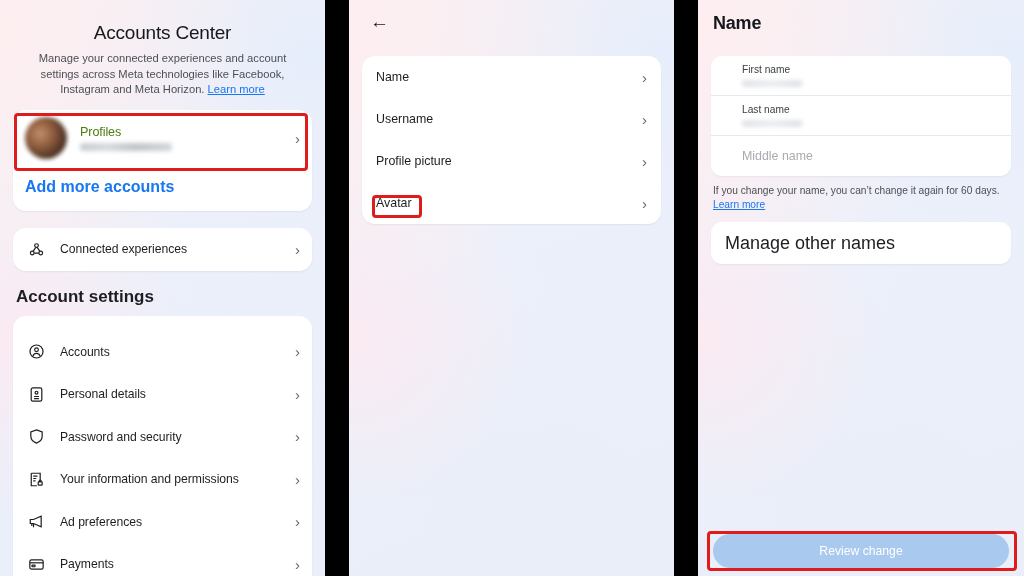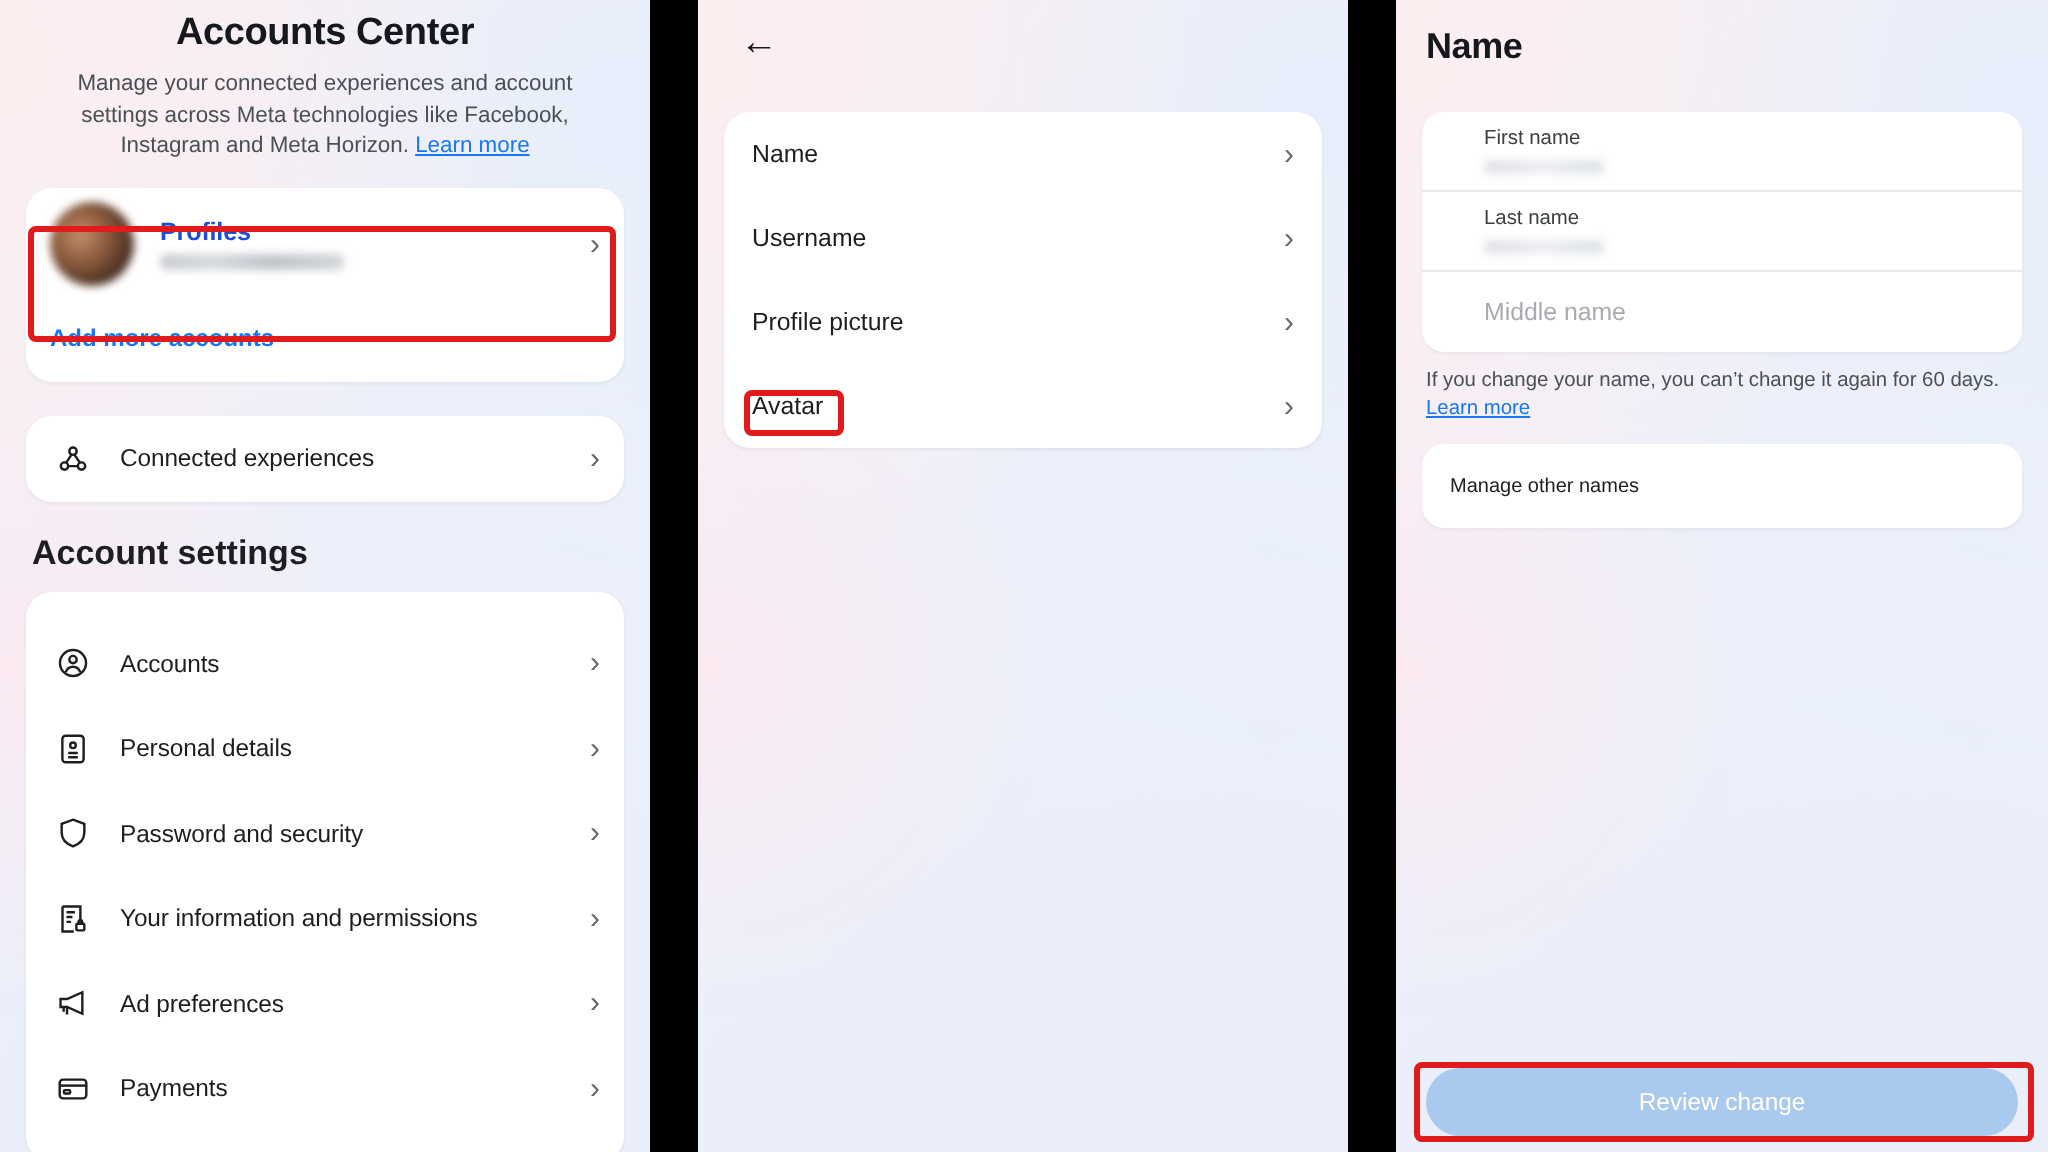--- a/index.html
+++ b/index.html
@@ -35,24 +35,24 @@
 
   .gap { width: 24px; height: 576px; background: #000; flex: 0 0 24px; }
 
   
   #panel-accounts { width: 325px; flex: 0 0 325px; }
   #panel-accounts .panel-inner { padding: 0 13px; }
 
   .ac-title {
     text-align: center;
     font-size: 19px;
-    font-weight: bold;
+    font-weight: normal;
     color: #15181c;
     letter-spacing: -0.2px;
-    padding-top: 6px;
+    padding-top: 22px;
   }
   .ac-sub {
     text-align: center;
     font-size: 11.2px;
     line-height: 15.5px;
     color: #4b4f56;
     padding: 7px 6px 0 6px;
   }
   .link { color: #1877f2; }
 
@@ -79,35 +79,35 @@
   }
   .avatar-sm {
     width: 42px; height: 42px; border-radius: 50%;
     flex: 0 0 42px;
     background:
       radial-gradient(circle at 36% 40%, #c48e6a 0%, #8a5a3c 38%, #4a3022 70%, #2b1a12 100%);
     filter: blur(2.1px);
   }
   .profile-text { flex: 1; padding-left: 13px; }
   .profile-name {
-    font-size: 12.6px; font-weight: bold; color: #1d4ed8; letter-spacing: -0.1px;
+    font-size: 12.6px; font-weight: normal; color: #4d7c0f; letter-spacing: -0.1px;
   }
   .blurred-name {
     margin-top: 4px;
     height: 8px; width: 92px;
     background: linear-gradient(90deg,#c9ccd1 0%,#d6d9de 30%,#bfc3c9 60%,#d2d5da 100%);
     border-radius: 3px;
     filter: blur(2.2px);
   }
   .chev {
     color: #65686c; font-size: 15px; font-weight: 300;
     line-height: 1; flex: 0 0 auto; padding-left: 6px;
   }
   .add-accounts {
-    font-size: 12px; font-weight: bold; color: #1877f2;
+    font-size: 16px; font-weight: bold; color: #1877f2;
     padding: 11px 12px 13px 12px;
   }
 
   .row {
     display: flex; align-items: center;
     height: 43px;
     padding: 0 12px;
   }
   .row-ico { width: 22px; flex: 0 0 22px; display:flex; align-items:center; justify-content:center; }
   .row-label {
@@ -201,21 +201,21 @@
   .other-sub {
     font-size: 10.2px; line-height: 14px; color: #4b4f56;
     padding: 4px 2px 0 2px;
   }
   .manage-card {
     margin-top: 12px;
     background: #fff; border-radius: 11px;
     box-shadow: 0 1px 2px rgba(16,24,40,0.05);
     height: 42px; display: flex; align-items: center; padding: 0 14px;
   }
-  .manage-label { font-size: 10px; color: #1c1e21; }
+  .manage-label { font-size: 18px; color: #1c1e21; }
 
   .bottom-spacer { flex: 1; }
   .review-wrap { padding: 0 2px 8px 2px; position: relative; }
   .review-btn {
     width: 100%; height: 34px;
     background: #a9c9ee;
     border: none; border-radius: 17px;
     color: #ffffff; font-size: 12.2px;
     font-family: "Liberation Sans", sans-serif;
     display: flex; align-items: center; justify-content: center;

